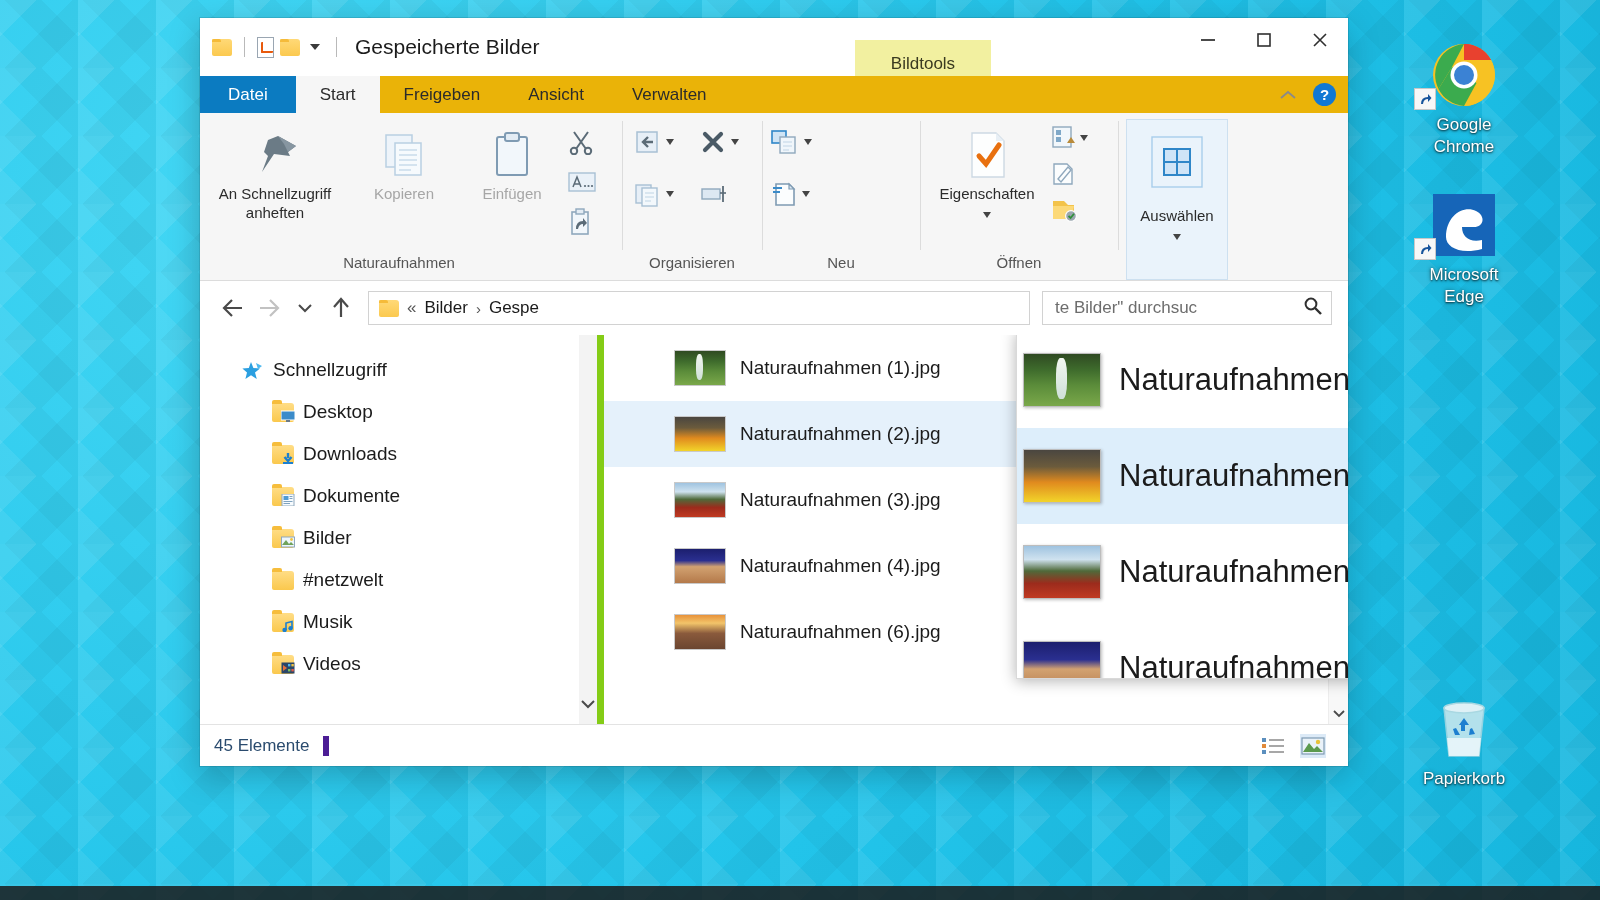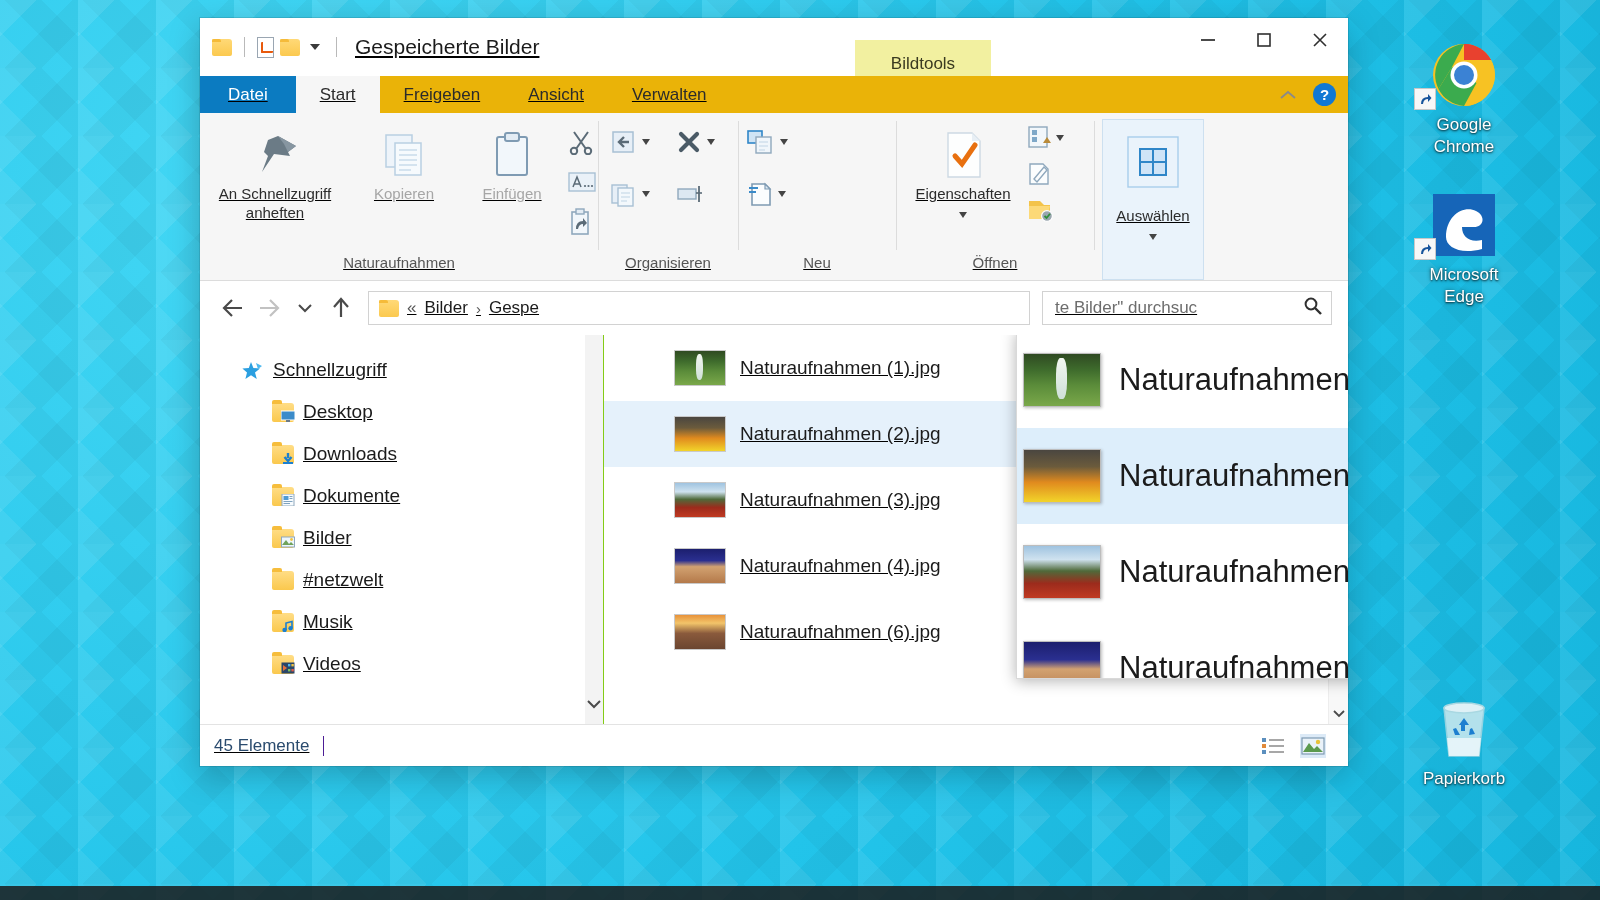--- a/index.html
+++ b/index.html
@@ -41,21 +41,21 @@
     display: flex; align-items: center; justify-content: center;
   }
   .shortcut-badge svg { display: block; }
 
   
   #explorer {
     position: absolute; left: 200px; top: 18px;
     width: 1148px; height: 748px;
     background: #ffffff;
     box-shadow: 0 0 0 1px rgba(0,0,0,.10), 0 10px 30px rgba(0,0,0,.22);
-    display: flex; flex-direction: column; text-decoration: underline;
+    display: flex; flex-direction: column;
   }
 
   
   #titlebar {
     height: 58px; position: relative; flex: 0 0 58px;
     background: #ffffff; display: flex; align-items: center;
   }
   .qa-zone { display: flex; align-items: center; padding-left: 12px; gap: 6px; }
   .qa-sep { width: 1px; height: 20px; background: #b9b9b9; margin: 0 6px; }
   .folder-ico { width: 20px; height: 17px; position: relative; }
@@ -152,21 +152,21 @@
   #searchbox {
     width: 290px; height: 34px; border: 1px solid #d2d2d2; background: #fff;
     display: flex; align-items: center; padding: 0 8px 0 12px;
     font-size: 17px; color: #6d6d6d; justify-content: space-between; white-space: nowrap; overflow: hidden;
   }
 
   
   #content { flex: 1; display: flex; position: relative; overflow: hidden; background: #fff; }
   #navpane {
     width: 404px; flex: 0 0 404px; background: #fff; padding-top: 14px;
-    position: relative; border-right: 1px solid #84cc16;
+    position: relative; border-right: 7px solid #84cc16;
   }
   .tree-item { display: flex; align-items: center; gap: 9px; height: 42px; padding-left: 72px; font-size: 19px; color: #1b1b1b; }
   .tree-item.root { padding-left: 42px; }
   .tree-ico { width: 22px; height: 19px; position: relative; flex: 0 0 22px; }
   .fld { position: absolute; inset: 0; background: linear-gradient(180deg,#ffdd86 0%,#fac84d 100%); border-radius: 1px 3px 2px 2px; }
   .fld::after { content: ""; position: absolute; left: 0; top: -3px; width: 10px; height: 4px; background: #f6bd3c; border-radius: 2px 2px 0 0; }
   .ov { position: absolute; right: -1px; bottom: 0px; width: 14px; height: 12px; }
   #pincol { position: absolute; right: 2px; top: 40px; display: flex; flex-direction: column; gap: 42px; }
   #navscroll {
     position: absolute; right: 0; top: 0; bottom: 0; width: 18px; background: #f3f3f3;
@@ -194,21 +194,21 @@
   #hoverpopup .hp-row { display: flex; align-items: center; gap: 18px; height: 96px; padding-left: 6px; }
   #hoverpopup .hp-row.sel { background: #ddeefb; }
   #hoverpopup .hp-name { font-size: 31px; color: #1b1b1b; white-space: nowrap; }
   #hoverpopup .hp-thumb { width: 78px; height: 54px; flex: 0 0 78px; border: 1px solid #bdbdbd; box-shadow: 1px 1px 3px rgba(0,0,0,.25); }
 
   
   #statusbar {
     flex: 0 0 42px; height: 42px; border-top: 1px solid #e3e3e3;
     display: flex; align-items: center; padding: 0 14px; position: relative; background: #fff;
   }
-  #statusbar .scount { font-size: 17px; color: #2a4b6e; padding-right: 14px; border-right: 1px solid #4c1d95; }
+  #statusbar .scount { font-size: 17px; color: #2a4b6e; padding-right: 14px; border-right: 6px solid #4c1d95; }
   #viewbtns { position: absolute; right: 22px; top: 0; height: 42px; display: flex; align-items: center; gap: 14px; }
   .vbtn { width: 26px; height: 24px; display: flex; align-items: center; justify-content: center; }
   .vbtn.active { background: #dceaf7; }
 
   
   .t-waterfall { background: linear-gradient(180deg,#2f4a22 0%,#3e6b2c 30%,#5b8c3a 60%,#7aa84a 100%); position: relative; }
   .t-waterfall::after { content:""; position:absolute; left:42%; top:8%; width:14%; height:78%; background:linear-gradient(180deg,#f2f7f0,#cfe0d8); border-radius:40%; }
   .t-autumn { background: linear-gradient(180deg,#4a4640 0%,#6b5b3c 32%,#e08a1e 62%,#f2d42a 100%); }
   .t-plain { background: linear-gradient(180deg,#9fc3e0 0%,#cfe2ef 26%,#4f6a3a 48%,#9c2b1c 72%,#c03a22 100%); }
   .t-canyon { background: linear-gradient(180deg,#1c1f6e 0%,#2a2f90 34%,#d2a271 52%,#b4794a 100%); }
@@ -400,21 +400,21 @@
                 <rect x="4" y="4" width="16" height="22" fill="#f2f7fb" stroke="#8fa8bd" stroke-width="1.6"></rect>
                 <rect x="8" y="1" width="8" height="5" fill="#e3ecf4" stroke="#8fa8bd" stroke-width="1.4"></rect>
                 <path d="M8 21 Q8 13 15 13 L15 10 L19 15 L15 19 L15 16 Q11 16 10 21 Z" fill="#5b6b77"></path>
               </svg>
             </div>
           </div>
         </div>
         <div class="glabel">Naturaufnahmen</div>
       </div>
 
-      <div class="rgroup" style="width:140px;">
+      <div class="rgroup" style="width:140px;margin-left:24px;">
         <div class="gbody" style="padding-left:10px; position:relative;">
           <div class="smallstack" style="gap:18px;">
             <div class="smallrow">
               <svg width="28" height="26" viewBox="0 0 28 26">
                 <rect x="3" y="3" width="20" height="20" fill="#e7eff7" stroke="#a8c0d4" stroke-width="1.5"></rect>
                 <path d="M19 13 H10 M14 8 L9 13 L14 18" stroke="#5b6b77" stroke-width="2.4" fill="none"></path>
               </svg>
               <span class="tinycaret"></span>
             </div>
             <div class="smallrow">

